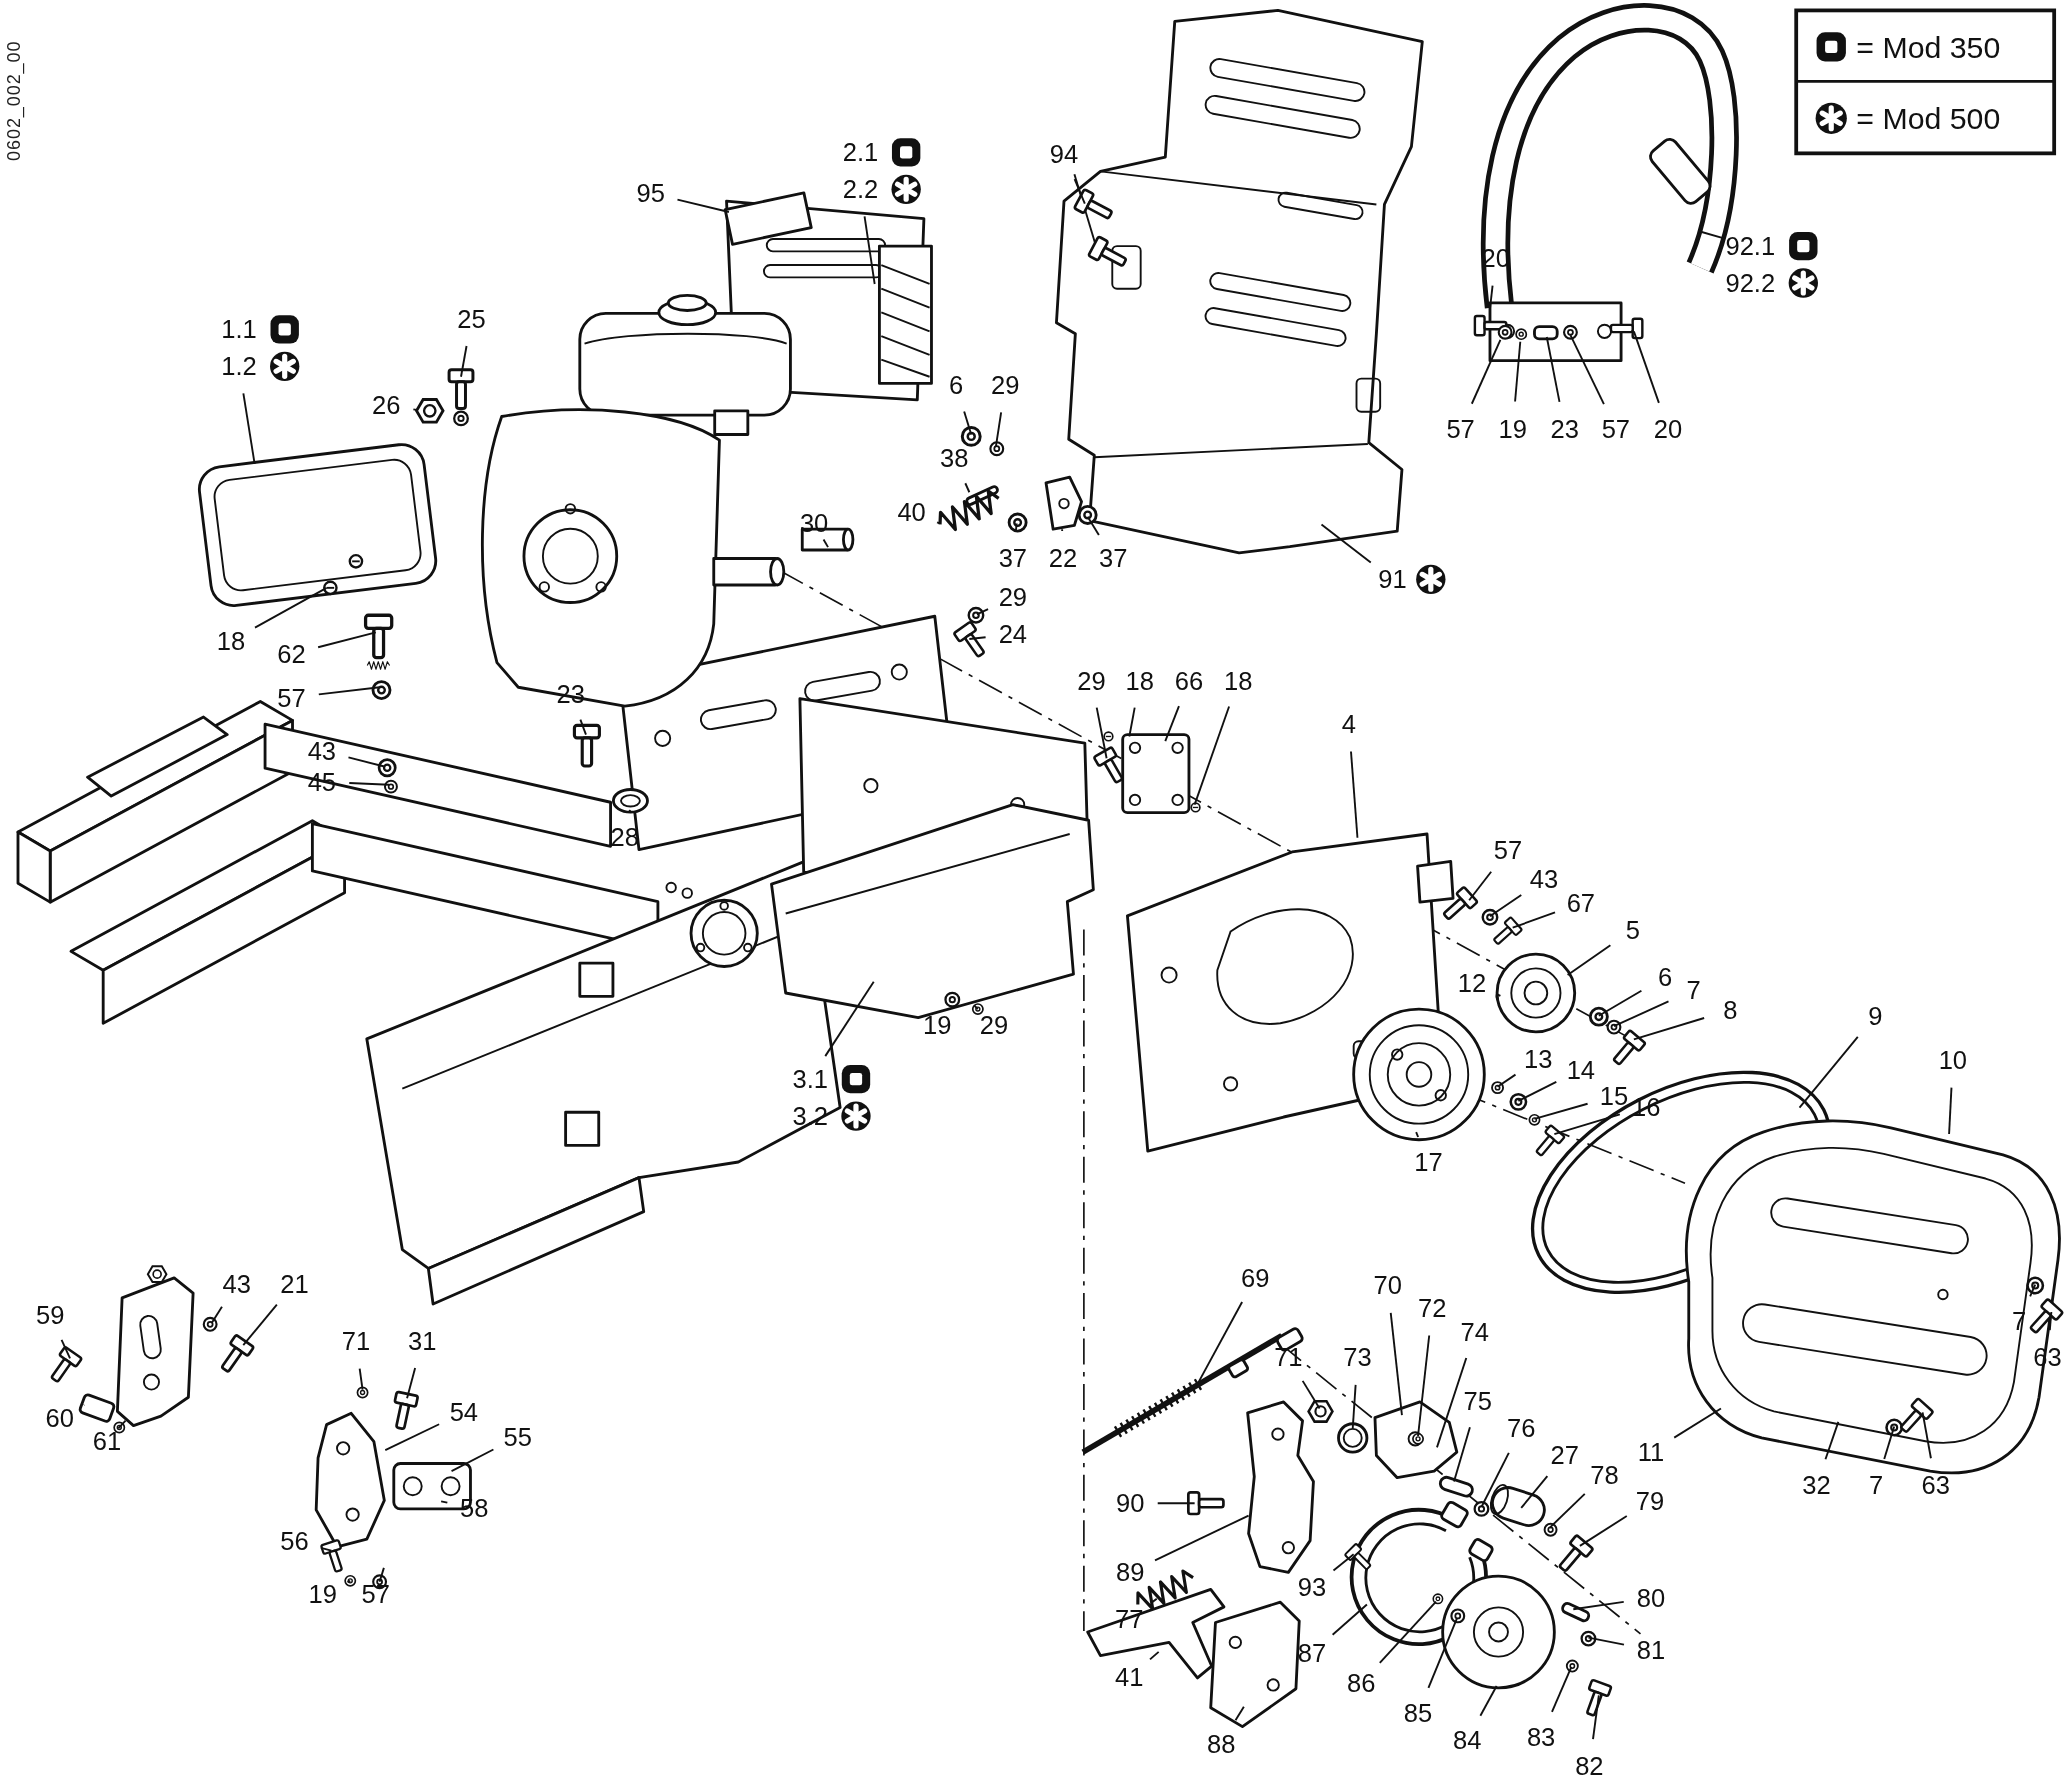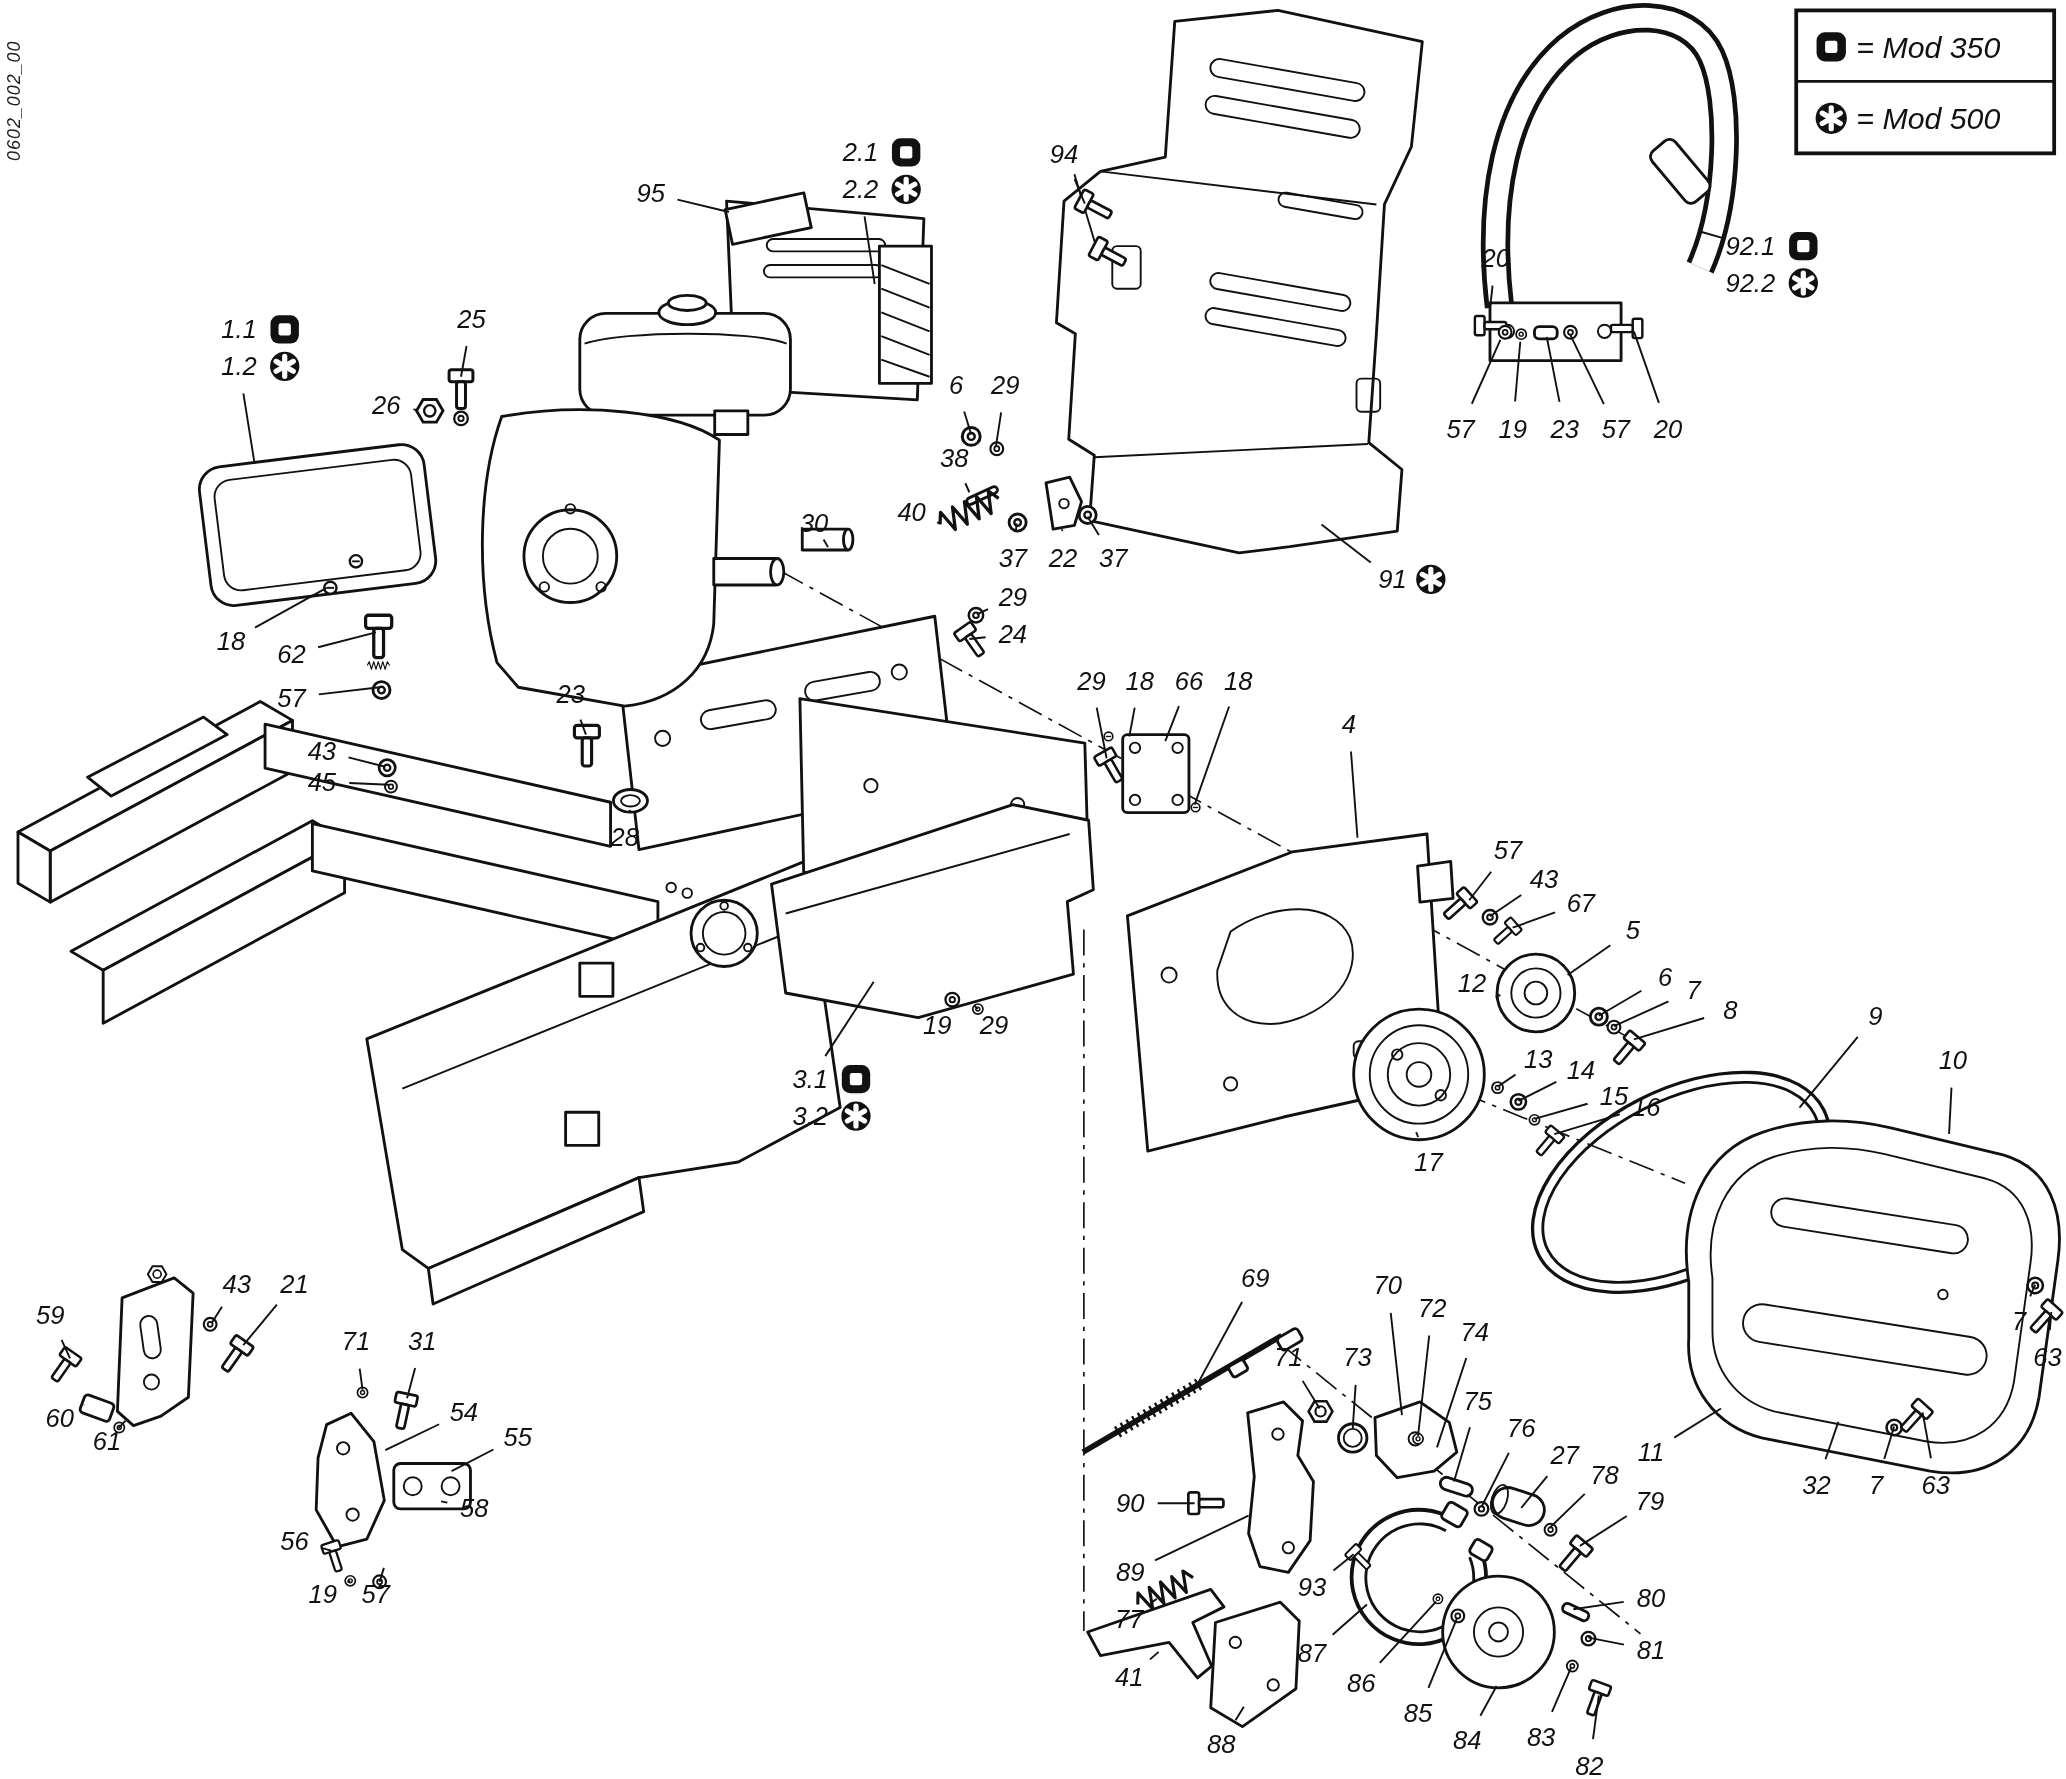--- a/index.html
+++ b/index.html
@@ -1,16 +1,16 @@
 <!DOCTYPE html>
 <html style="font-size:7.6px"><head>
 <meta charset="utf-8">
 <style>
   html,body{margin:0;padding:0;background:#fff;}
-  .page{position:relative;width:100%;background:#c4b5fd;font-style:italic;}
+  .page{position:relative;width:100%;background:#c4b5fd;}
   svg{display:block;width:100%;height:auto;background:#fff;}
   .callout-text{font-family:"Liberation Sans",sans-serif;font-size:54px;fill:#111;text-anchor:middle;}
   .leader{stroke:#111;stroke-width:4;fill:none;}
   .legend-text{font-family:"Liberation Sans",sans-serif;font-size:64px;fill:#111;}
   .drawnum{font-family:"Liberation Sans",sans-serif;font-size:38px;fill:#222;letter-spacing:2px;}
   .axis{stroke:#111;stroke-width:3.5;stroke-dasharray:55 16 9 16;fill:none;}
   .part{stroke:#111;stroke-width:6;stroke-linejoin:round;stroke-linecap:round;fill:#fff;}
   .thin{stroke:#111;stroke-width:4;fill:none;}
   .nofill{fill:none;}
 </style>

